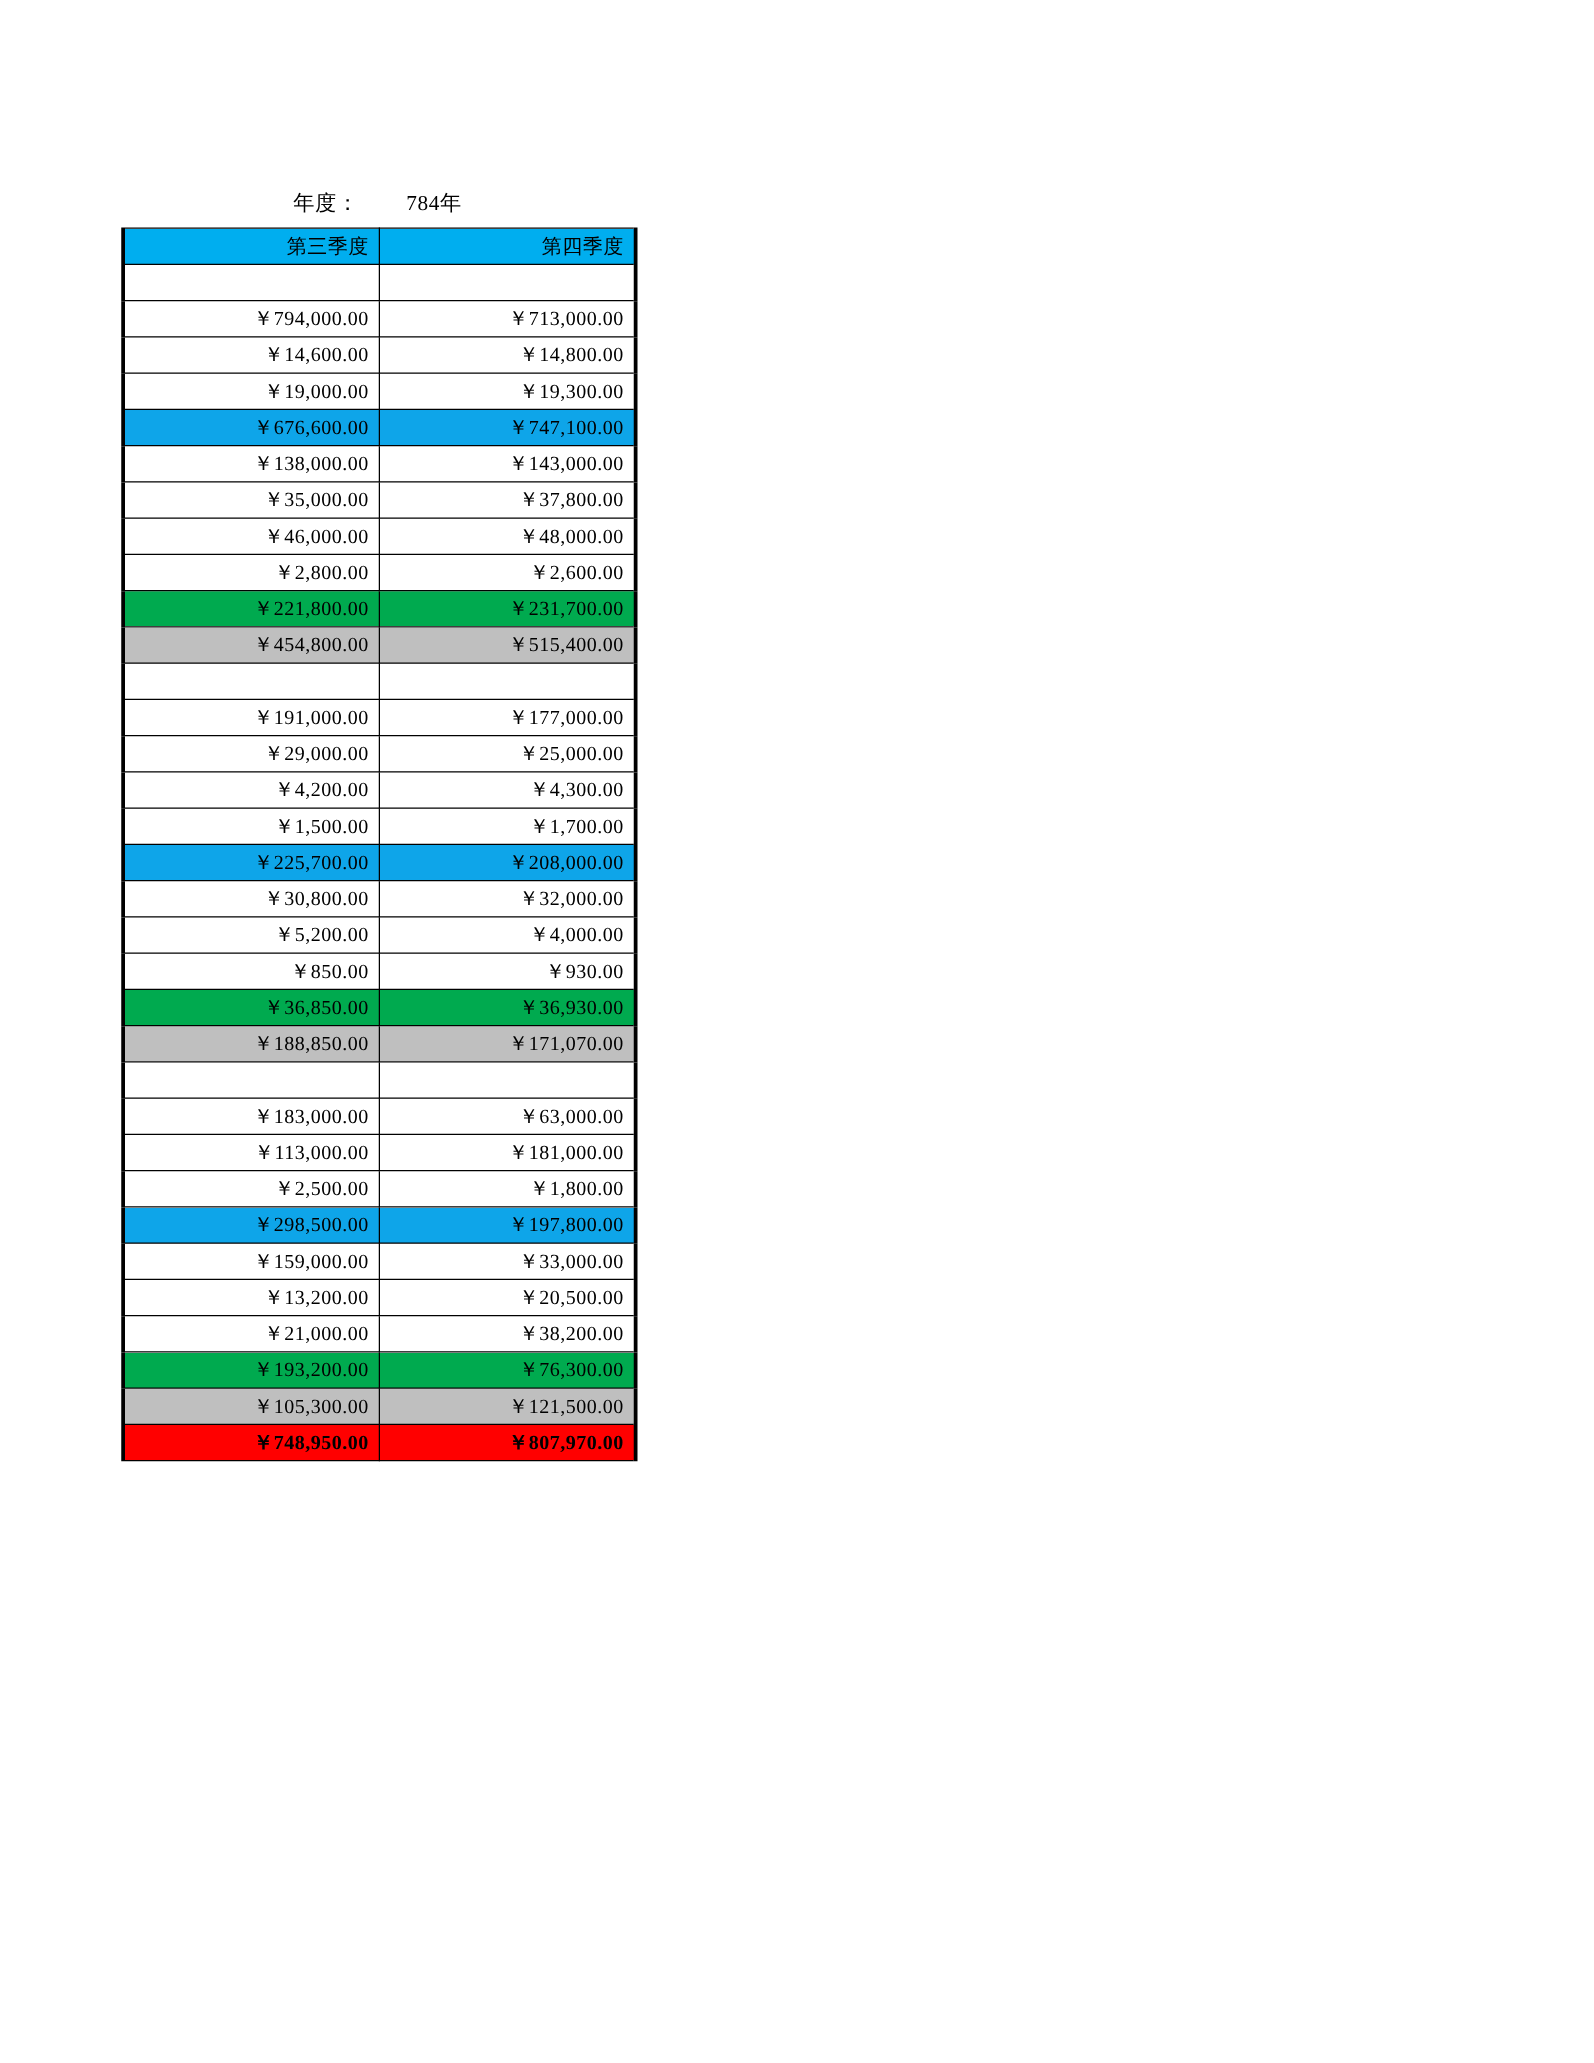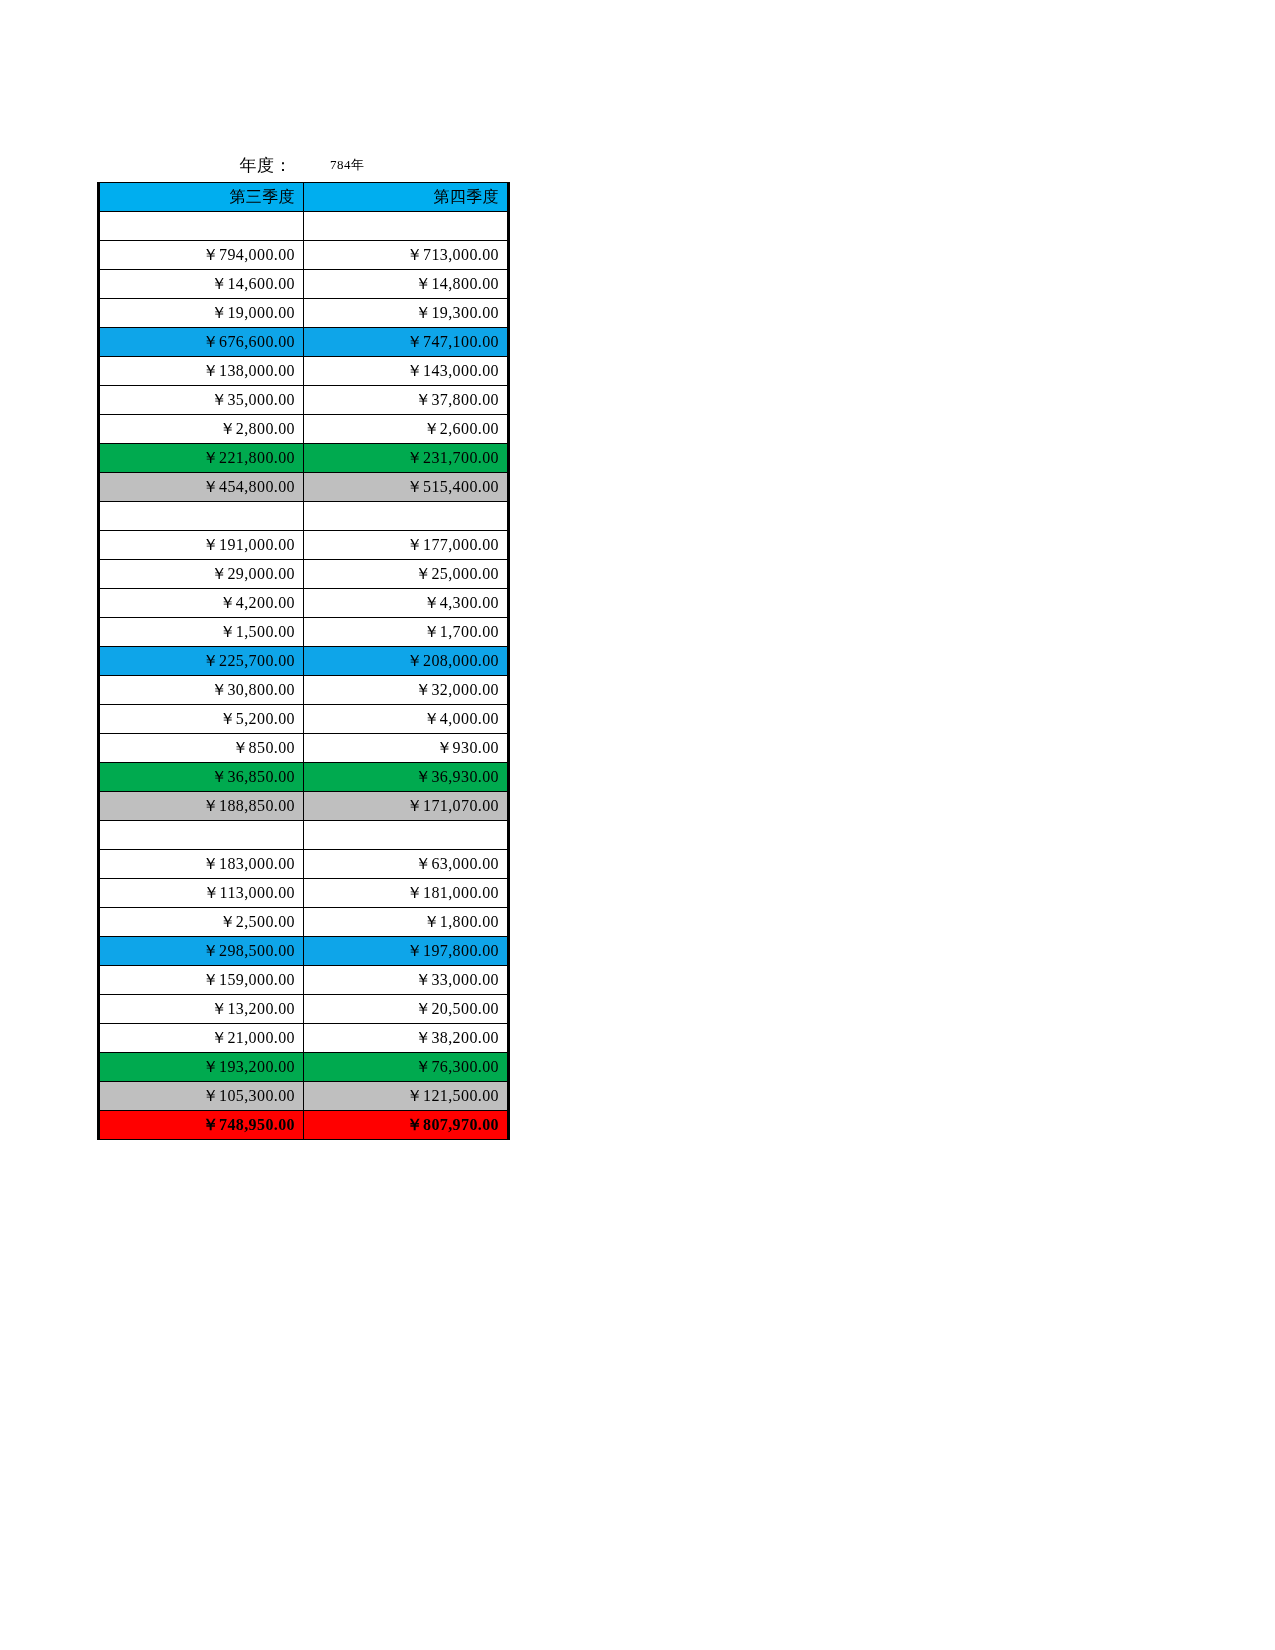--- a/index.html
+++ b/index.html
@@ -24,31 +24,31 @@
   }
 
   
   #title-row {
     position: absolute;
     left: 97px;
     top: 151px;
     width: 410px;
     height: 28px;
     display: flex;
-    align-items: center;
+    align-items: flex-start;
     justify-content: center;
     white-space: nowrap;
   }
   #title-row .label {
     font-size: 17px;
     color: #000000;
     letter-spacing: 0.5px;
   }
   #title-row .value {
-    font-size: 13px;
+    font-size: 17px;
     color: #000000;
     margin-left: 38px;
     letter-spacing: 0.5px;
   }
 
   
   table#grid {
     position: absolute;
     left: 97px;
     top: 182px;
@@ -186,20 +186,24 @@
         </tr>
         <tr class="row-data">
           <td>￥138,000.00</td>
           <td>￥143,000.00</td>
         </tr>
         <tr class="row-data">
           <td>￥35,000.00</td>
           <td>￥37,800.00</td>
         </tr>
         <tr class="row-data">
+          <td>￥46,000.00</td>
+          <td>￥48,000.00</td>
+        </tr>
+        <tr class="row-data">
           <td>￥2,800.00</td>
           <td>￥2,600.00</td>
         </tr>
         <tr class="row-green">
           <td>￥221,800.00</td>
           <td>￥231,700.00</td>
         </tr>
         <tr class="row-grey">
           <td>￥454,800.00</td>
           <td>￥515,400.00</td>

